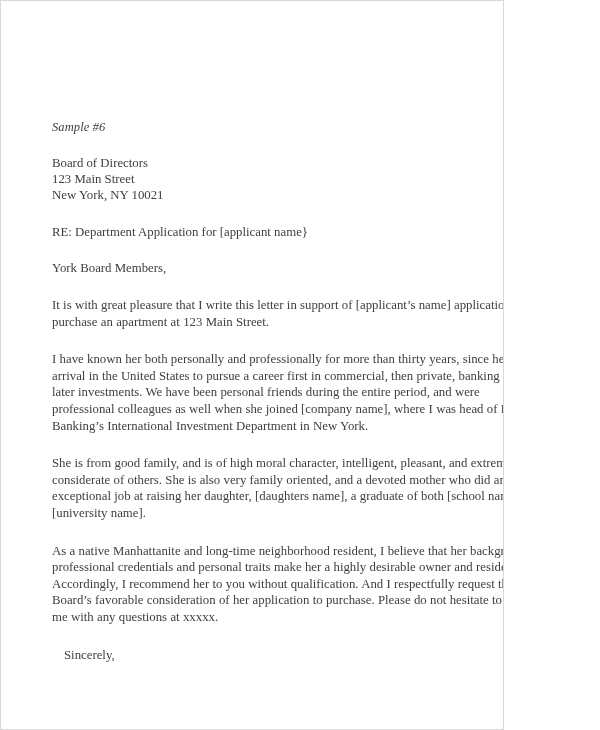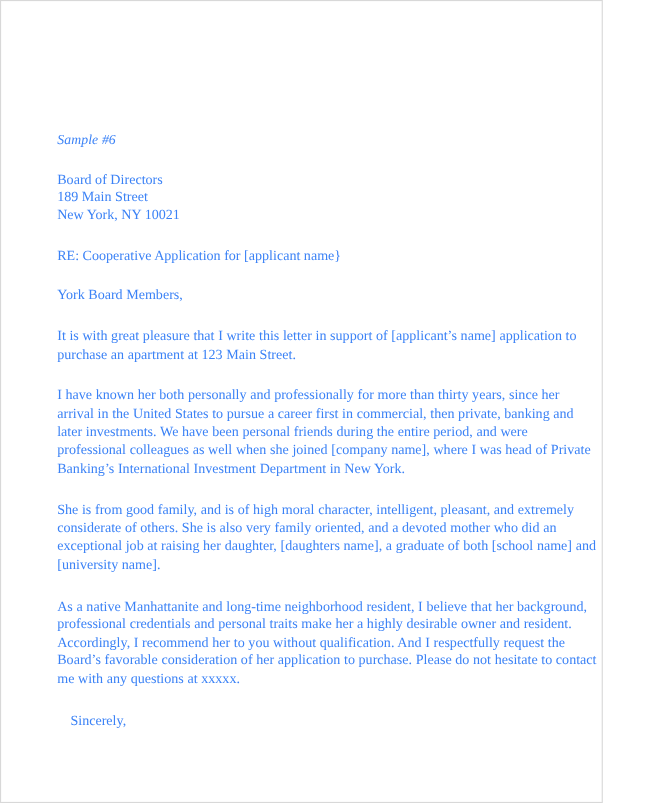--- a/index.html
+++ b/index.html
@@ -4,28 +4,28 @@
 <title>Cooperative Application Reference Letter</title>
 <style>
   html, body {
     margin: 0;
     padding: 0;
     background: #ffffff;
   }
 
   .page {
     position: relative;
-    width: 548px;
+    width: 504px;
     height: 730px;
     box-sizing: border-box;
     background: #ffffff;
     border: 1px solid #d8d8d8;
     overflow: hidden;
     font-family: "Liberation Serif", "DejaVu Serif", serif;
-    color: #3b82f6;
+    color: #404040;
   }
 
   .letter {
     position: absolute;
     left: 51px;
     top: 118px;
     width: 507px;
   }
 
   .sample-label {
@@ -76,25 +76,25 @@
 </head>
 <body>
 
 <div class="page">
   <div class="letter">
 
     <div class="sample-label">Sample #6</div>
 
     <div class="address-block">
       <span class="address-line">Board of Directors</span>
-      <span class="address-line">189 Main Street</span>
+      <span class="address-line">123 Main Street</span>
       <span class="address-line">New York, NY 10021</span>
     </div>
 
-    <div class="re-line">RE: Cooperative Application for [applicant name}</div>
+    <div class="re-line">RE: Department Application for [applicant name}</div>
 
     <div class="salutation">York Board Members,</div>
 
     <p class="body-para">It is with great pleasure that I write this letter in support of [applicant’s name] application to purchase an apartment at 123 Main Street.</p>
 
     <p class="body-para">I have known her both personally and professionally for more than thirty years, since her arrival in the United States to pursue a career first in commercial, then private, banking and later investments. We have been personal friends during the entire period, and were professional colleagues as well when she joined [company name], where I was head of Private Banking’s International Investment Department in New York.</p>
 
     <p class="body-para">She is from good family, and is of high moral character, intelligent, pleasant, and extremely considerate of others. She is also very family oriented, and a devoted mother who did an exceptional job at raising her daughter, [daughters name], a graduate of both [school name] and [university name].</p>
 
     <p class="body-para">As a native Manhattanite and long-time neighborhood resident, I believe that her background, professional credentials and personal traits make her a highly desirable owner and resident. Accordingly, I recommend her to you without qualification. And I respectfully request the Board’s favorable consideration of her application to purchase. Please do not hesitate to contact me with any questions at xxxxx.</p>

